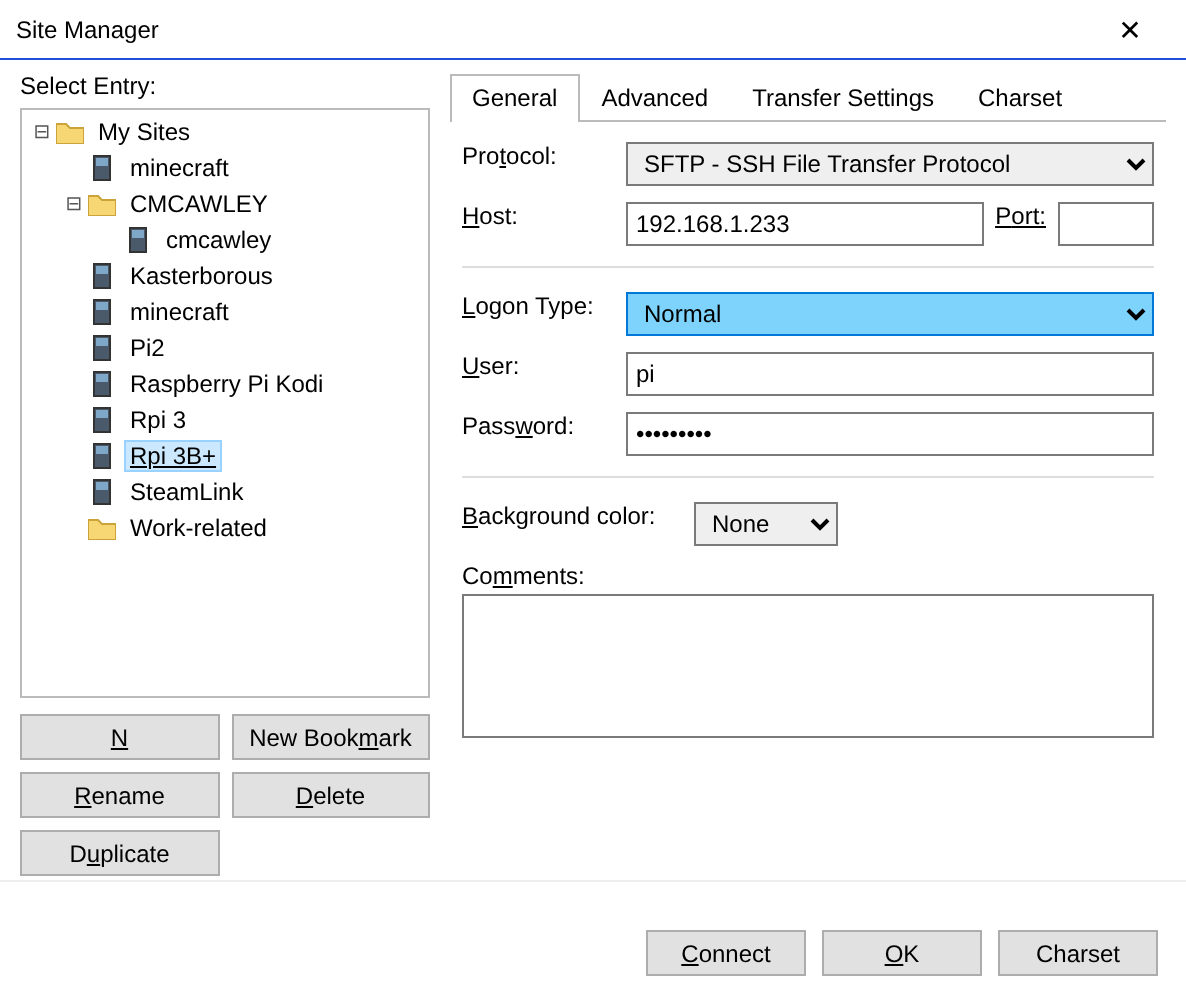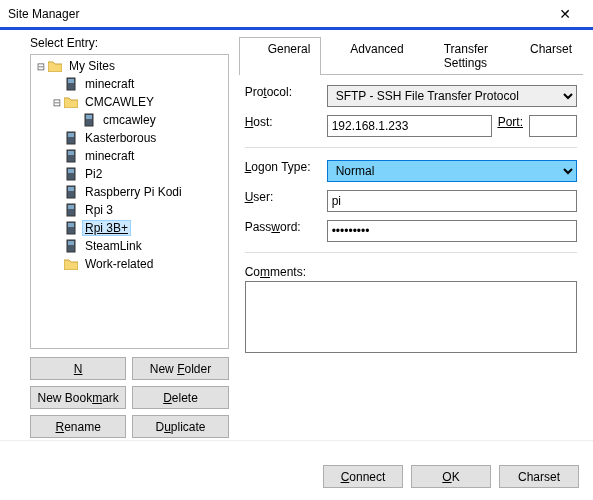--- a/index.html
+++ b/index.html
@@ -1,38 +1,38 @@
 <!DOCTYPE html>
 <html><head>
 <meta charset="utf-8">
 <style>
 * { box-sizing: border-box; margin: 0; padding: 0; font-family: "Segoe UI", Tahoma, sans-serif; font-size: 12px; }
 body { background: #fff; width: 593px; height: 500px; display: flex; flex-direction: column; }
-.titlebar { height: 30px; display: flex; align-items: center; padding: 0 8px; border-bottom: 3px solid #1d4ed8; }
+.titlebar { height: 30px; display: flex; align-items: center; padding: 0 8px; border-bottom: 1px solid #1d4ed8; }
 .titlebar-title { flex: 1; font-size: 12px; }
 .titlebar-close { width: 40px; text-align: center; cursor: pointer; font-size: 14px; }
-.main { flex: 1; display: flex; padding: 6px 10px 2px 10px; gap: 10px; overflow: hidden; margin-left: 20px; }
+.main { flex: 1; display: flex; padding: 6px 10px 2px 10px; gap: 10px; overflow: hidden; }
 .left { width: 205px; display: flex; flex-direction: column; }
 .label { margin-bottom: 4px; }
 .tree-wrap { flex: 1; border: 1px solid #bbb; background: #fff; overflow: auto; padding: 2px 0; }
 .tree-node { display: flex; align-items: center; height: 18px; padding-left: 4px; white-space: nowrap; cursor: default; }
 .tree-node .exp { width: 12px; text-align: center; color: #555; font-size: 10px; }
 .tree-node .icon { width: 16px; height: 14px; margin-right: 4px; display: flex; align-items: center; justify-content: center; }
 .tree-node.selected .text { background: #cce8ff; outline: 1px solid #99d1ff; text-decoration: underline; }
 .tree-node .text { padding: 0 2px; }
 .indent-0 { padding-left: 4px; }
 .indent-1 { padding-left: 20px; }
 .indent-2 { padding-left: 38px; }
 svg.folder { width: 14px; height: 12px; }
 svg.server { width: 10px; height: 14px; }
 .btn-grid { display: grid; grid-template-columns: 1fr 1fr; gap: 6px; margin-top: 8px; }
 button { height: 23px; background: #e1e1e1; border: 1px solid #adadad; cursor: pointer; font-size: 12px; }
 .right { flex: 1; display: flex; flex-direction: column; }
 .tabs { display: flex; border-bottom: 1px solid #bbb; }
-.tab { padding: 4px 10px 5px 28px; border: 1px solid transparent; border-bottom: none; cursor: pointer; position: relative; top: 1px; }
+.tab { padding: 4px 10px 5px 10px; border: 1px solid transparent; border-bottom: none; cursor: pointer; position: relative; top: 1px; }
 .tab.active { border-color: #bbb; background: #fff; }
 .panel { padding: 10px 6px 4px 6px; flex: 1; overflow: auto; }
 .row { display: flex; align-items: flex-start; margin-bottom: 8px; gap: 6px; }
 .row .lbl { width: 76px; }
 .row .lbl.sm { width: auto; text-decoration: underline; }
 .row input[type=text], .row input[type=password], .row select { height: 22px; border: 1px solid #7a7a7a; padding: 0 4px; background: #fff; }
 .row select { background: #efefef; }
 .row select.blue { background: #7dd3fc; border-color: #0078d7; }
 .flex1 { flex: 1; }
 .port { width: 48px; }
@@ -170,24 +170,23 @@
               <svg class="folder">
                 <path d="M0 2 L5 2 L7 4 L14 4 L14 12 L0 12 Z" fill="#f7d774" stroke="#caa33a"></path>
               </svg>
             </span>
             <span class="text">Work-related</span>
           </div>
         </div>
     </div>
     <div class="btn-grid">
       <button><span class="underline-letter">N</span><span></span></button>
-      <button>New <span class="underline-letter">F</span>older</button>
       <button>New Book<span class="underline-letter">m</span>ark</button>
+      <button><span class="underline-letter">R</span>ename</button>
       <button><span class="underline-letter">D</span>elete</button>
-      <button><span class="underline-letter">R</span>ename</button>
       <button>D<span class="underline-letter">u</span>plicate</button>
     </div>
   </div>
 
   <div class="right">
     <div class="tabs">
       <div class="tab active">General</div>
       <div class="tab">Advanced</div>
       <div class="tab">Transfer Settings</div>
       <div class="tab">Charset</div>
@@ -210,20 +209,24 @@
       </div>
       <div class="row">
         <div class="lbl"><span class="underline-letter">U</span>ser:</div>
         <input type="text" class="flex1" value="pi" style="">
       </div>
       <div class="row">
         <div class="lbl">Pass<span class="underline-letter">w</span>ord:</div>
         <input type="text" class="flex1" value="•••••••••" style="">
       </div>
       <div class="sep"></div>
+      <div class="row">
+        <div class="lbl" style="width:110px"><span class="underline-letter">B</span>ackground color:</div>
+        <select class="bgcolor-sel"><option>None</option></select>
+      </div>
       <div class="row" style="margin-bottom:2px">
         <div class="lbl">Co<span class="underline-letter">m</span>ments:</div>
       </div>
       <textarea class="comments-area" style=""></textarea>
     </div>
   </div>
 </div>
 
 <div class="footer">
   <button><span class="underline-letter">C</span>onnect</button>

